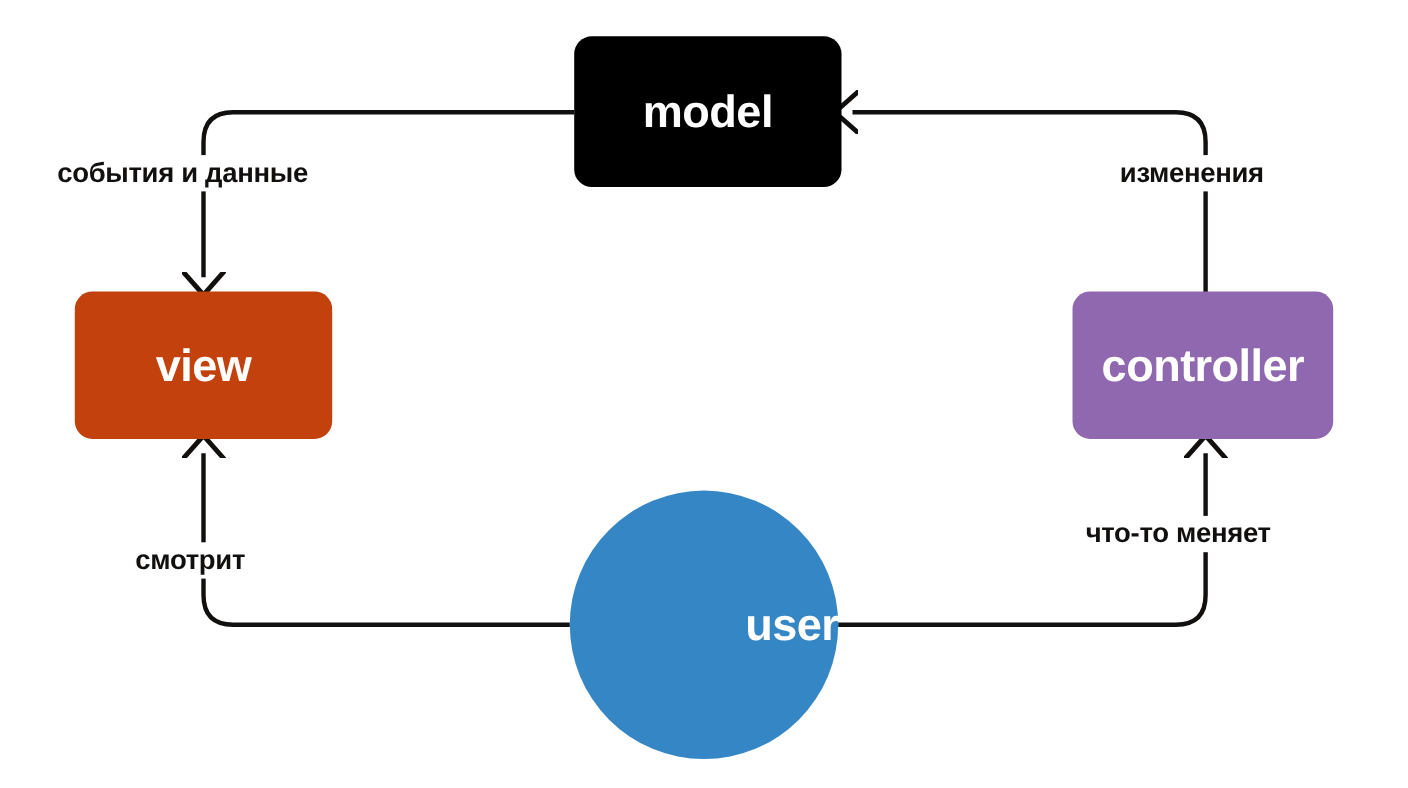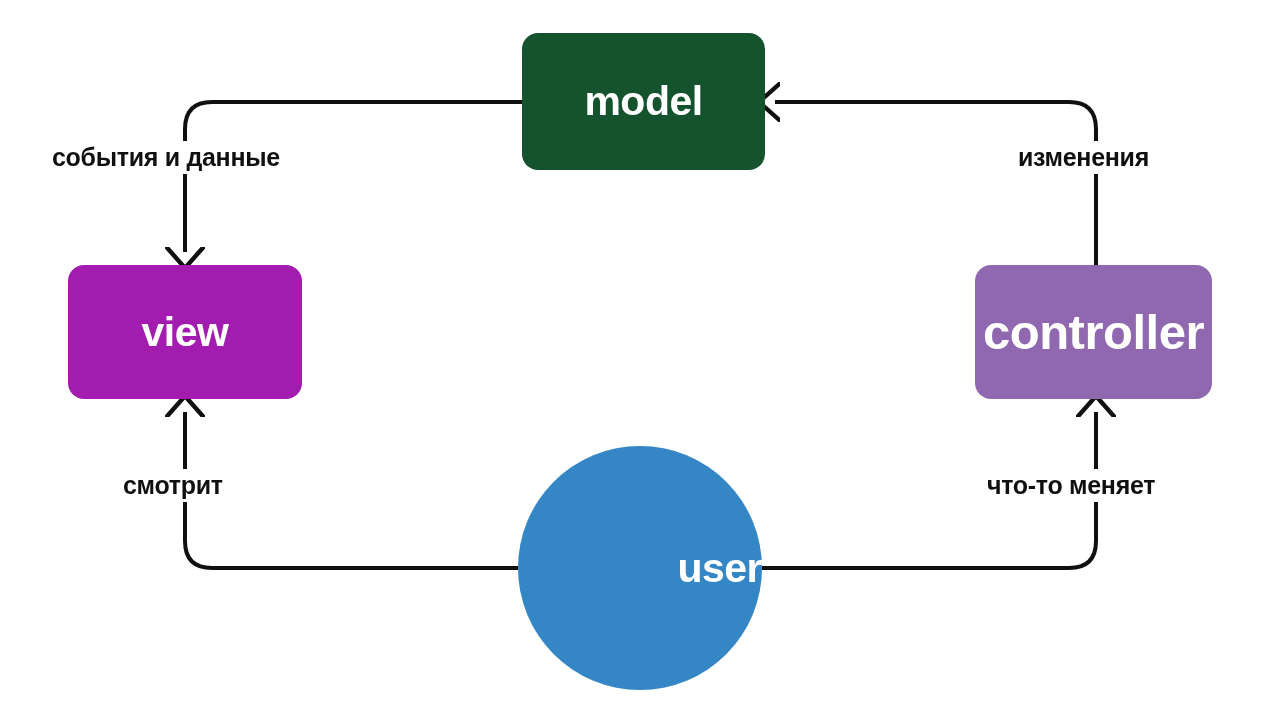--- a/index.html
+++ b/index.html
@@ -39,38 +39,38 @@
   }
   .node-circle {
     border-radius: 50%;
     justify-content: flex-end;
   }
   #node-model {
     left: 522px;
     top: 33px;
     width: 243px;
     height: 137px;
-    background: #14532d;
+    background: #000000;
     font-size: 41px;
   }
   #node-view {
     left: 68px;
     top: 265px;
     width: 234px;
     height: 134px;
-    background: #a21caf;
+    background: #c2410c;
     font-size: 41px;
   }
   #node-controller {
     left: 975px;
     top: 265px;
     width: 237px;
     height: 134px;
     background: #9068B0;
-    font-size: 49px;
+    font-size: 41px;
   }
   #node-user {
     left: 518px;
     top: 446px;
     width: 244px;
     height: 244px;
     background: #3586C5;
     font-size: 41px;
   }
   .edge-label {
@@ -88,21 +88,21 @@
   #label-events {
     left: 46px;
     top: 141px;
   }
   #label-changes {
     left: 1012px;
     top: 141px;
   }
   #label-watches {
     left: 117px;
-    top: 469px;
+    top: 493px;
   }
   #label-modifies {
     left: 981px;
     top: 469px;
   }
 </style>
 </head>
 <body>
 
 <div id="diagram-root">

